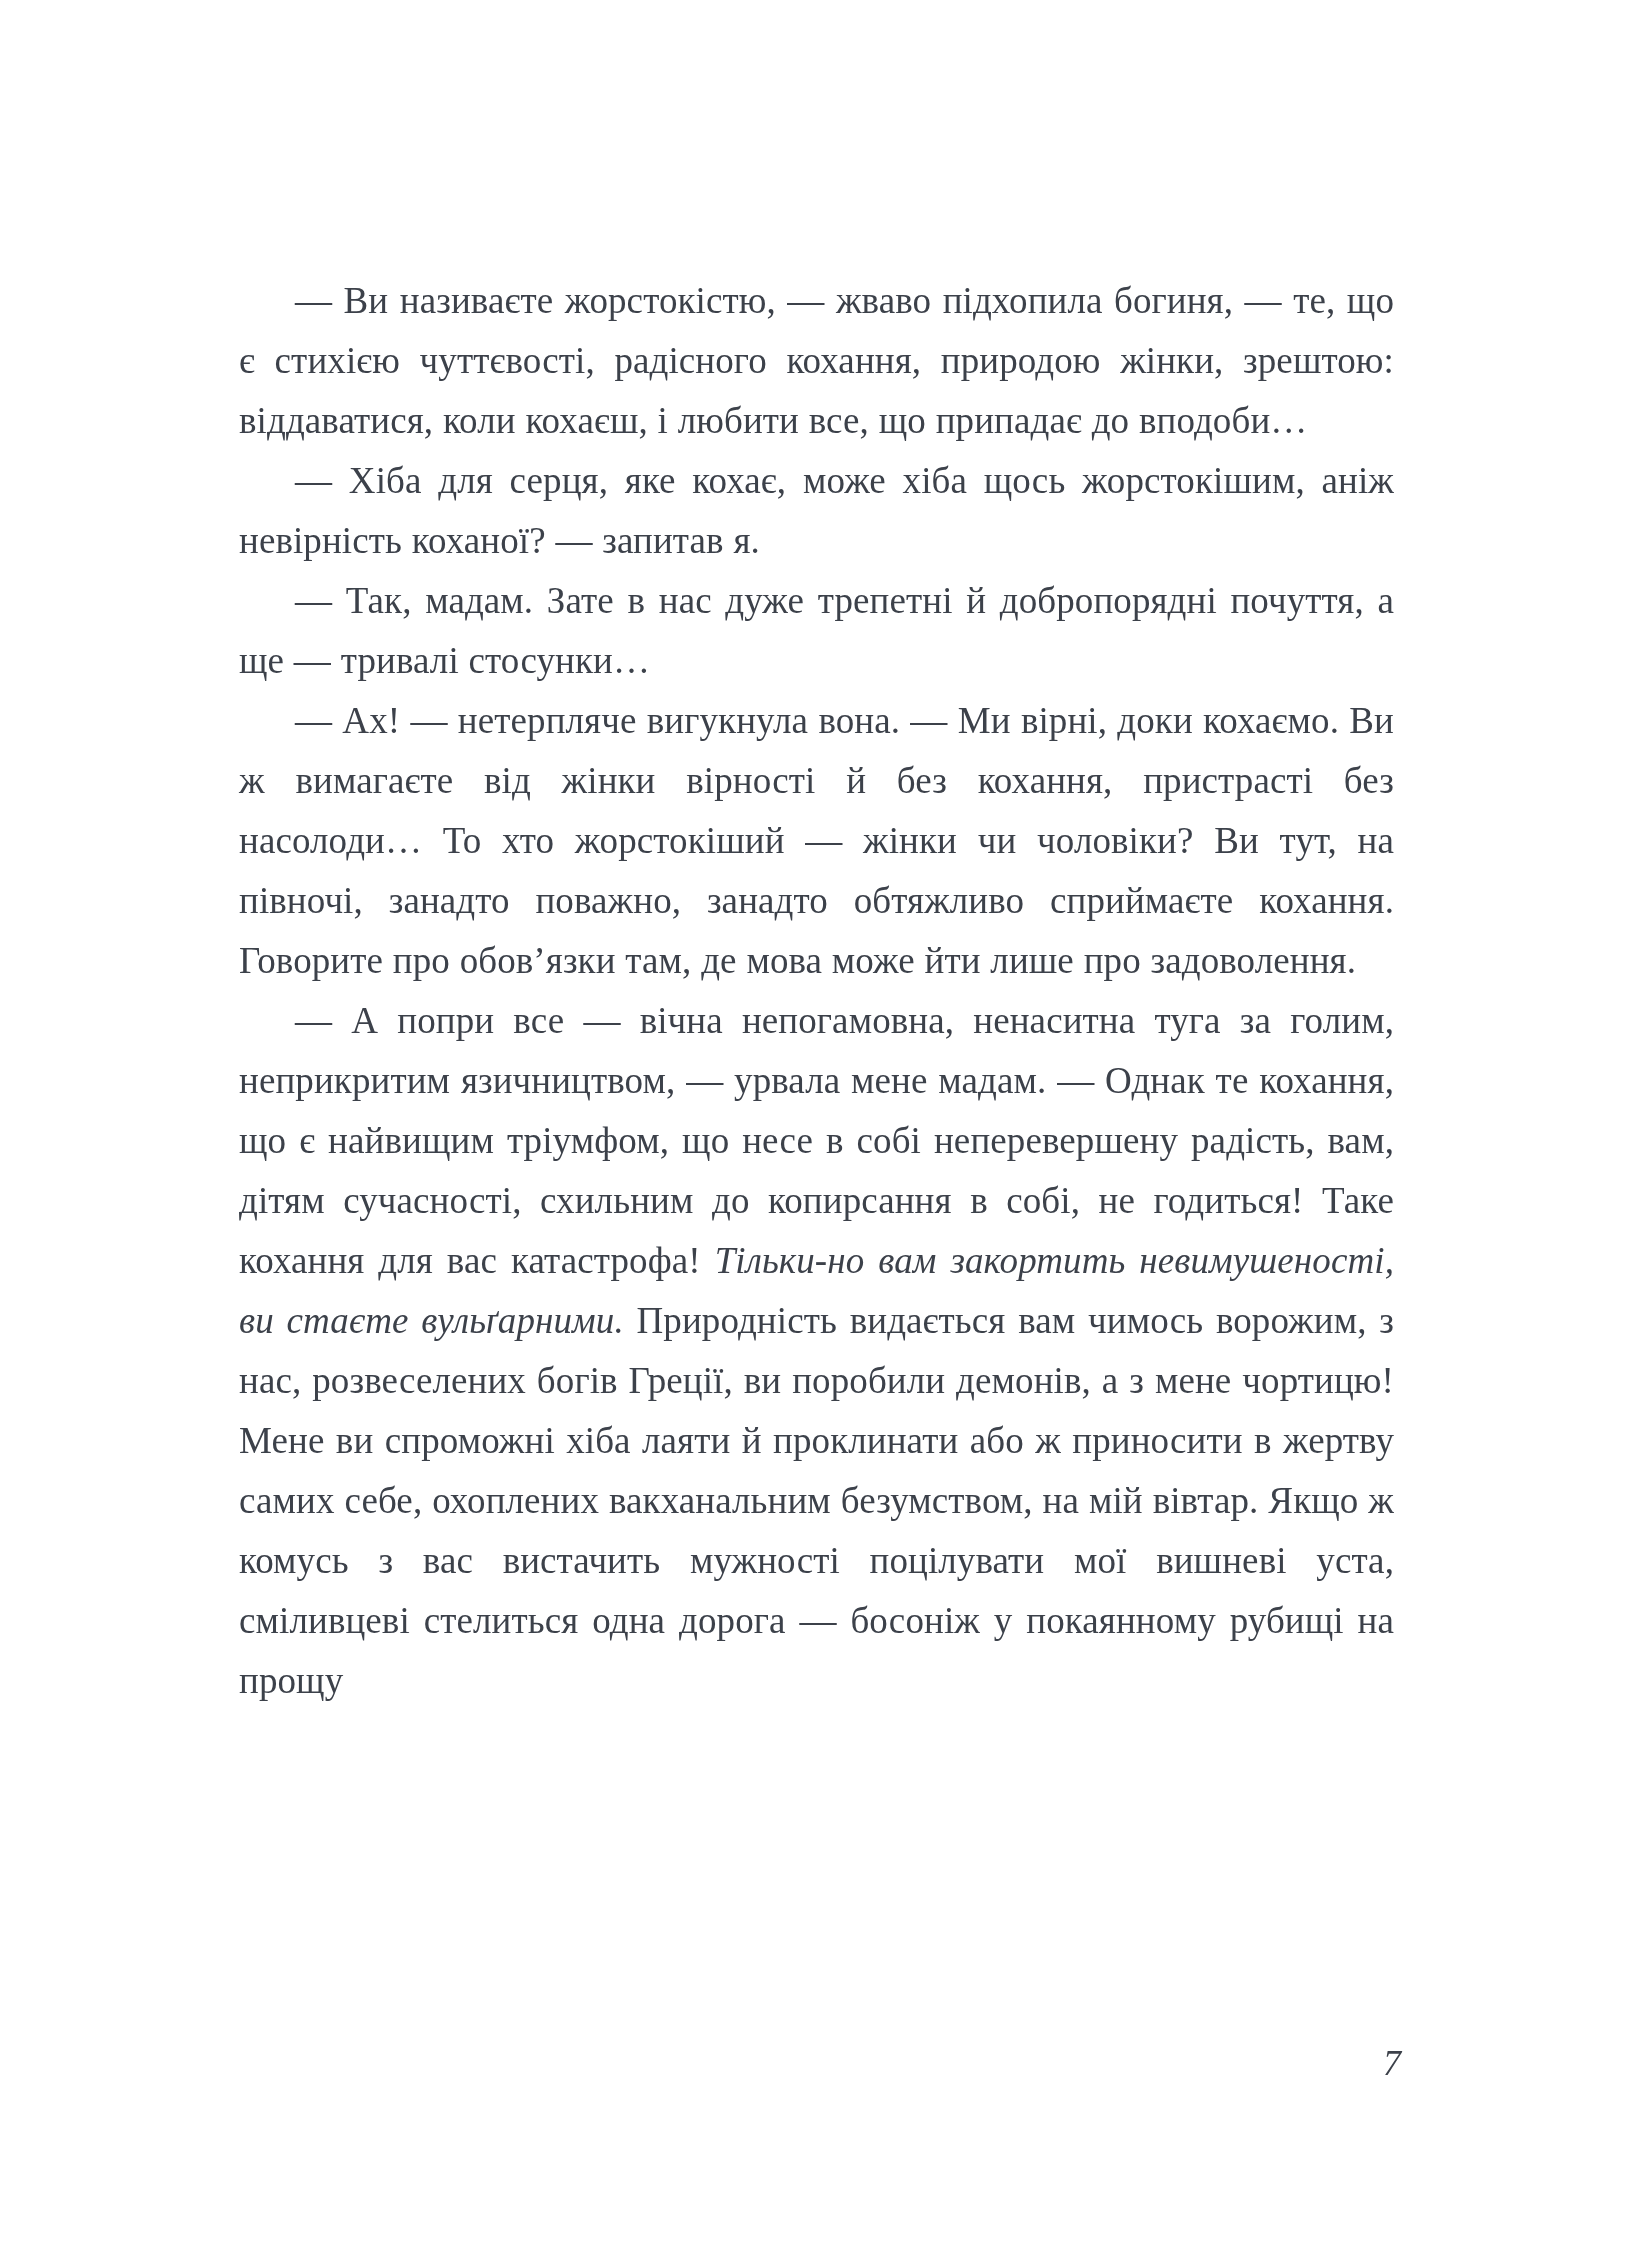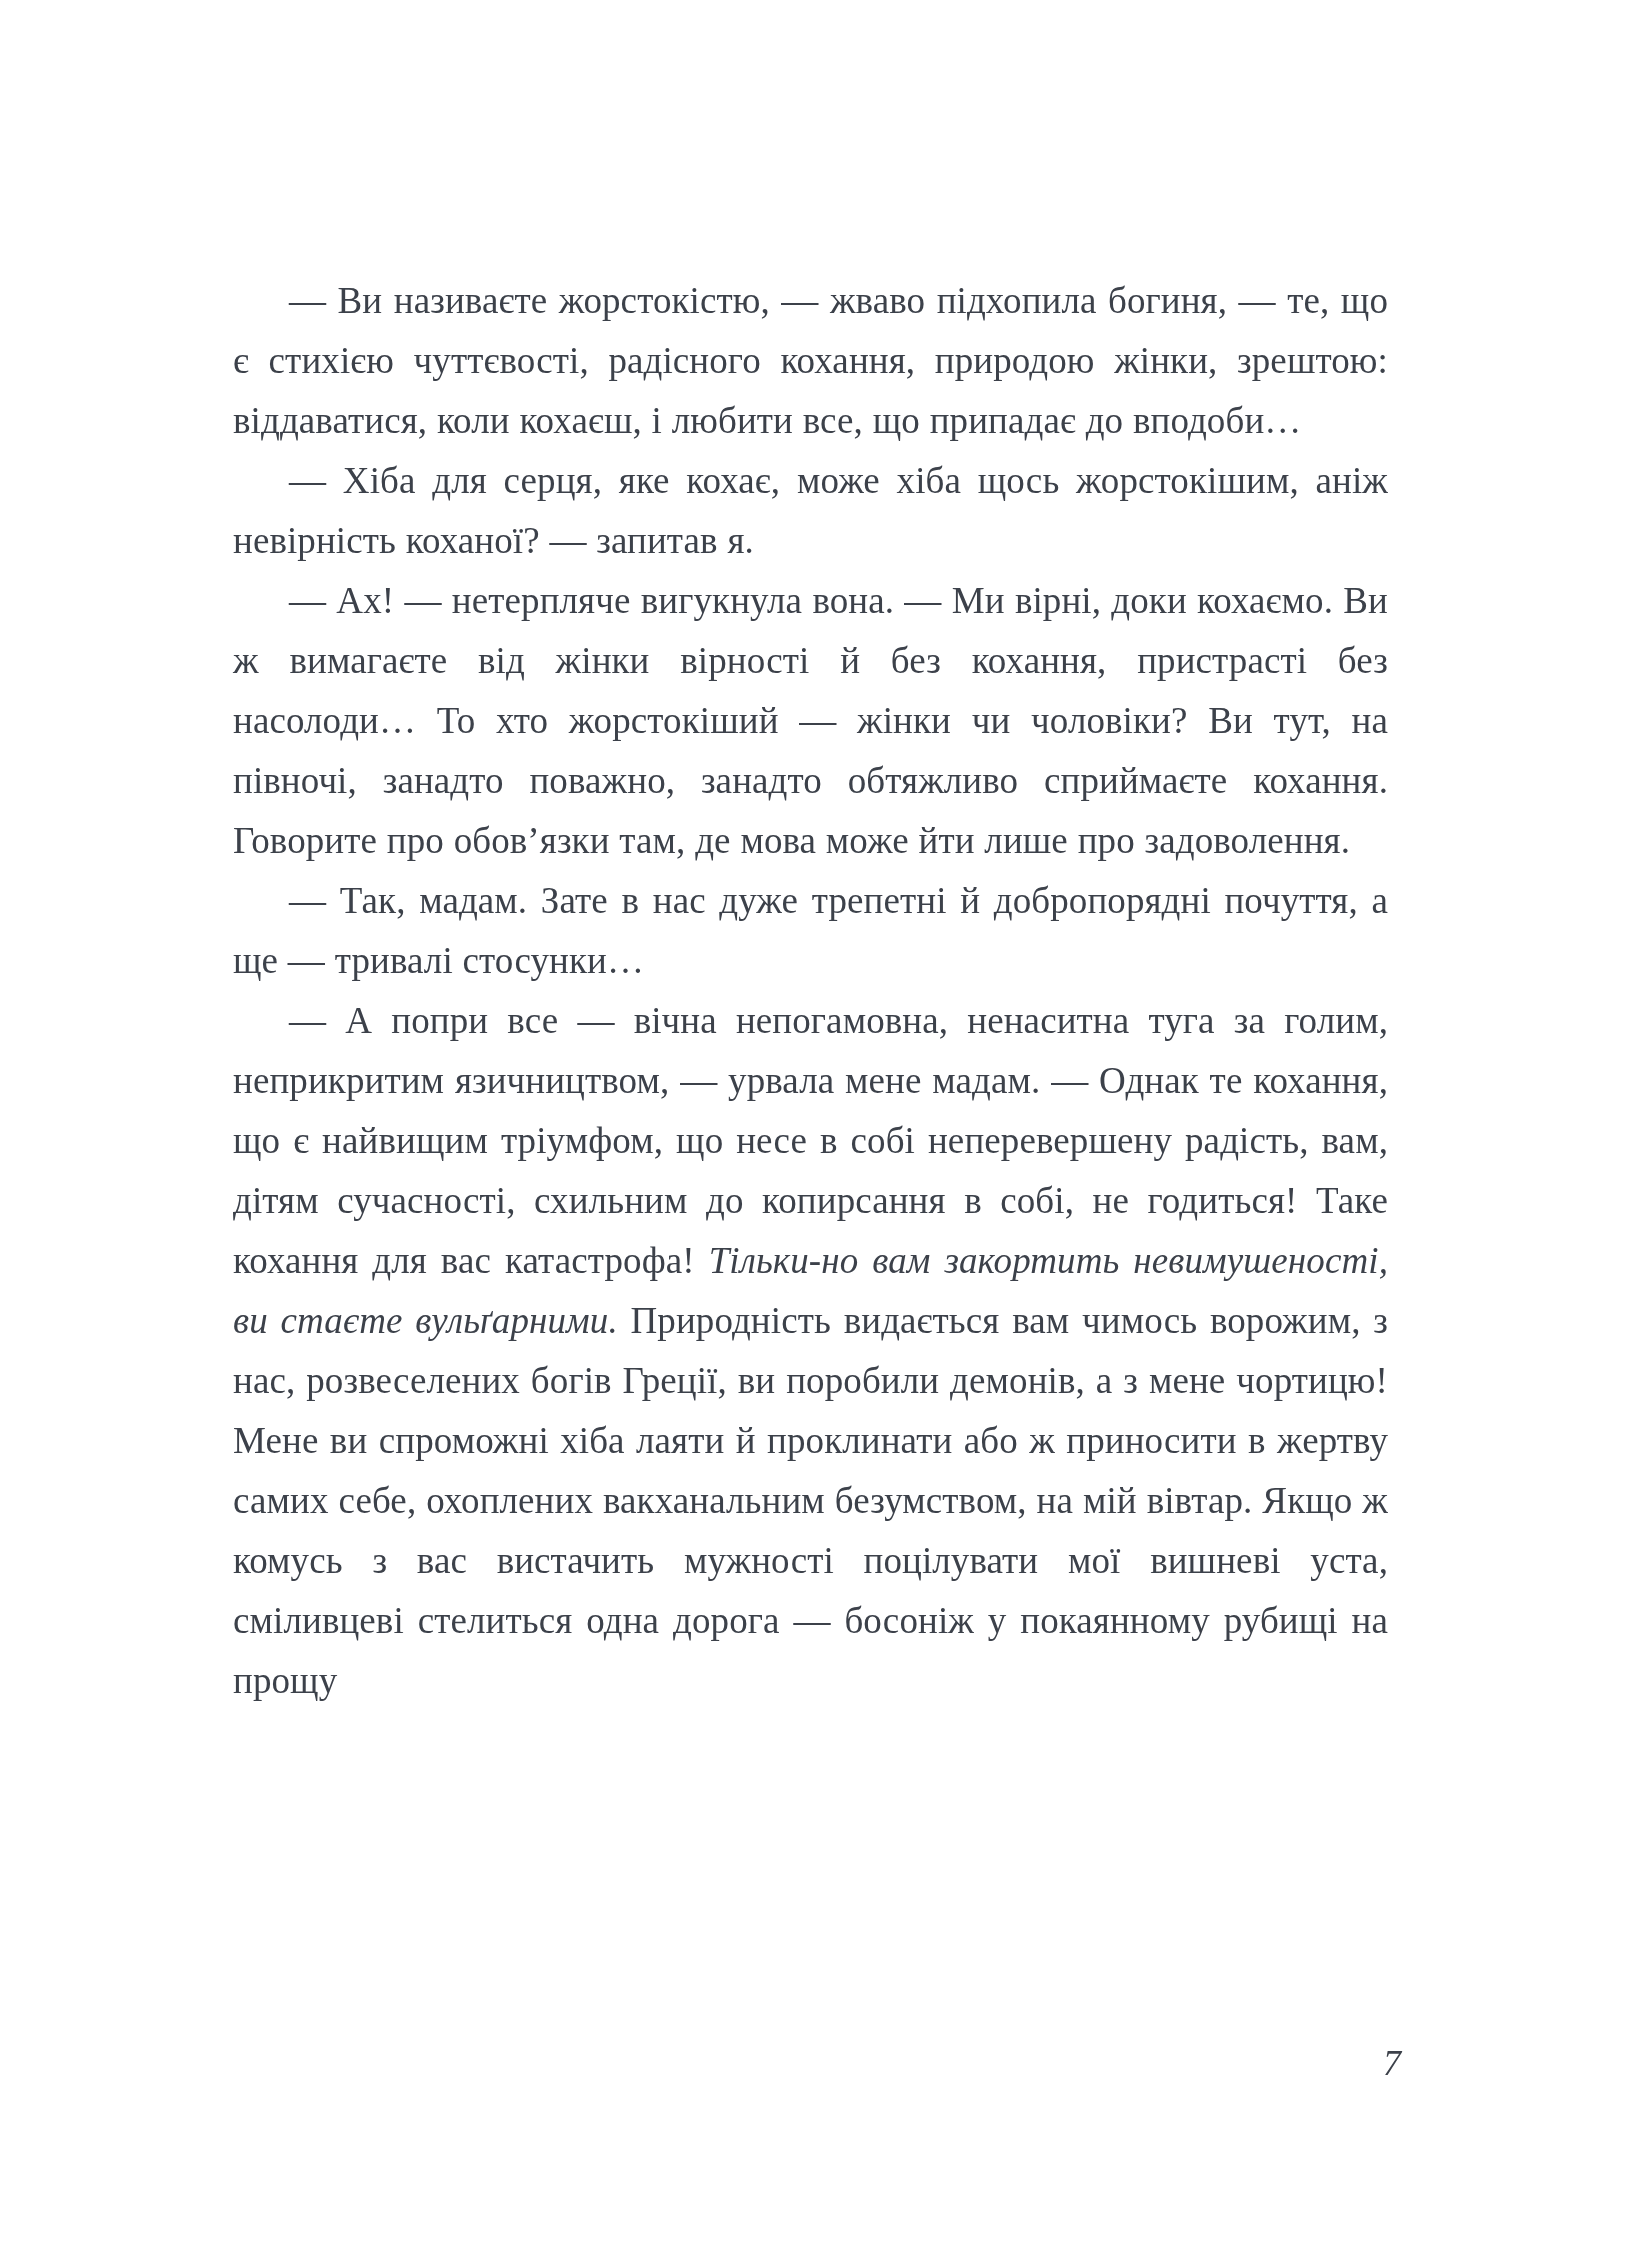--- a/index.html
+++ b/index.html
@@ -15,21 +15,21 @@
     height: 2261px;
     background: #ffffff;
     box-sizing: border-box;
     overflow: hidden;
     font-family: "Liberation Serif", "DejaVu Serif", serif;
   }
 
   
   .textblock {
     position: absolute;
-    left: 233px;
+    left: 239px;
     top: 271px;
     width: 1155px;
   }
 
   .para {
     margin: 0;
     text-indent: 56px;
     text-align: justify;
     text-justify: inter-word;
     font-size: 37px;
@@ -64,23 +64,23 @@
 <body>
 
 <div class="page">
 
   <div class="textblock">
 
     <p class="para">— Ви називаєте жорстокістю, — жваво підхопила богиня, — те, що є стихією чуттєвості, радісного кохання, природою жінки, зрештою: віддаватися, коли кохаєш, і любити все, що припадає до вподоби…</p>
 
     <p class="para">— Хіба для серця, яке кохає, може хіба щось жорстокішим, аніж невірність коханої? — запитав я.</p>
 
+    <p class="para">— Так, мадам. Зате в нас дуже трепетні й добропорядні почуття, а ще — тривалі стосунки…</p>
+
     <p class="para">— Ах! — нетерпляче вигукнула вона. — Ми вірні, доки кохаємо. Ви ж вимагаєте від жінки вірності й без кохання, пристрасті без насолоди… То хто жорстокіший — жінки чи чоловіки? Ви тут, на півночі, занадто поважно, занадто обтяжливо сприймаєте кохання. Говорите про обов’язки там, де мова може йти лише про задоволення.</p>
-
-    <p class="para">— Так, мадам. Зате в нас дуже трепетні й добропорядні почуття, а ще — тривалі стосунки…</p>
 
     <p class="para">
       <span>— А попри все — вічна непогамовна, ненаситна туга за голим, неприкритим язичництвом, — урвала мене мадам. — Однак те кохання, що є найвищим тріумфом, що несе в собі неперевершену радість, вам, дітям сучасності, схильним до копирсання в собі, не годиться! Таке кохання для вас катастрофа! </span><em>Тільки-но вам закортить невимушеності, ви стаєте вульґарними.</em><span> Природність видається вам чимось ворожим, з нас, розвеселених богів Греції, ви поробили демонів, а з мене чортицю! Мене ви спроможні хіба лаяти й проклинати або ж приносити в жертву самих себе, охоплених вакханальним безумством, на мій вівтар. Якщо ж комусь з вас вистачить мужності поцілувати мої вишневі уста, сміливцеві стелиться одна дорога — босоніж у покаянному рубищі на прощу</span>
     </p>
 
   </div>
 
   <div class="folio">7</div>
 
 </div>

